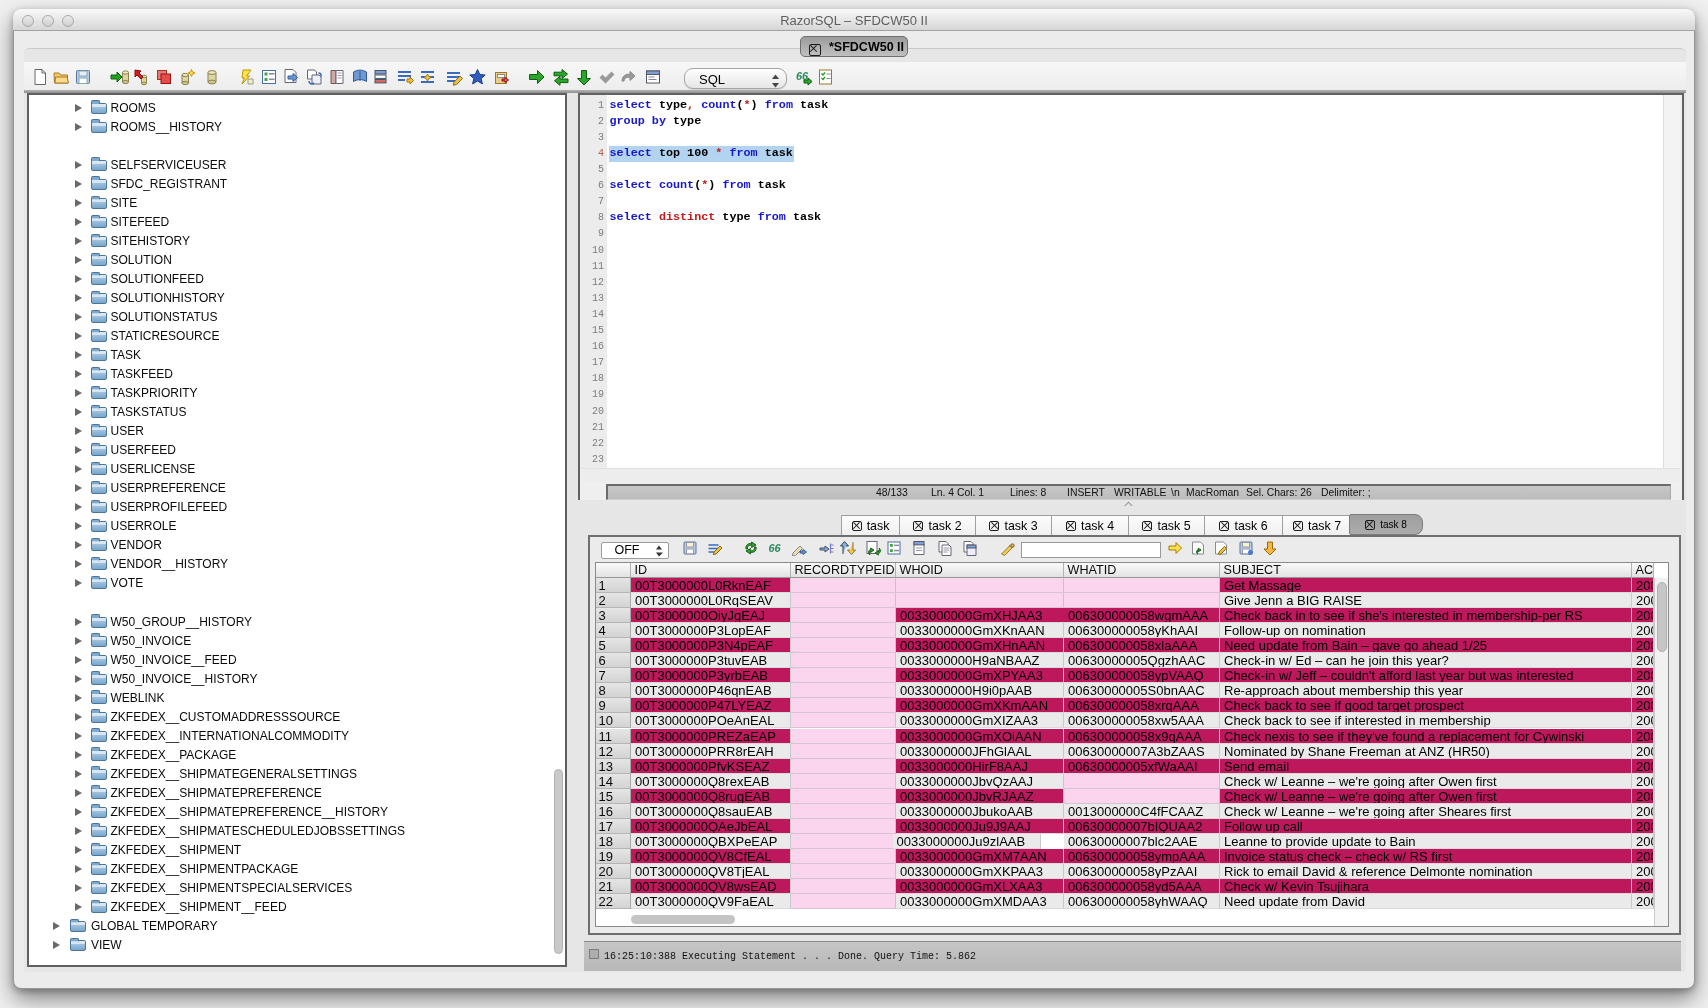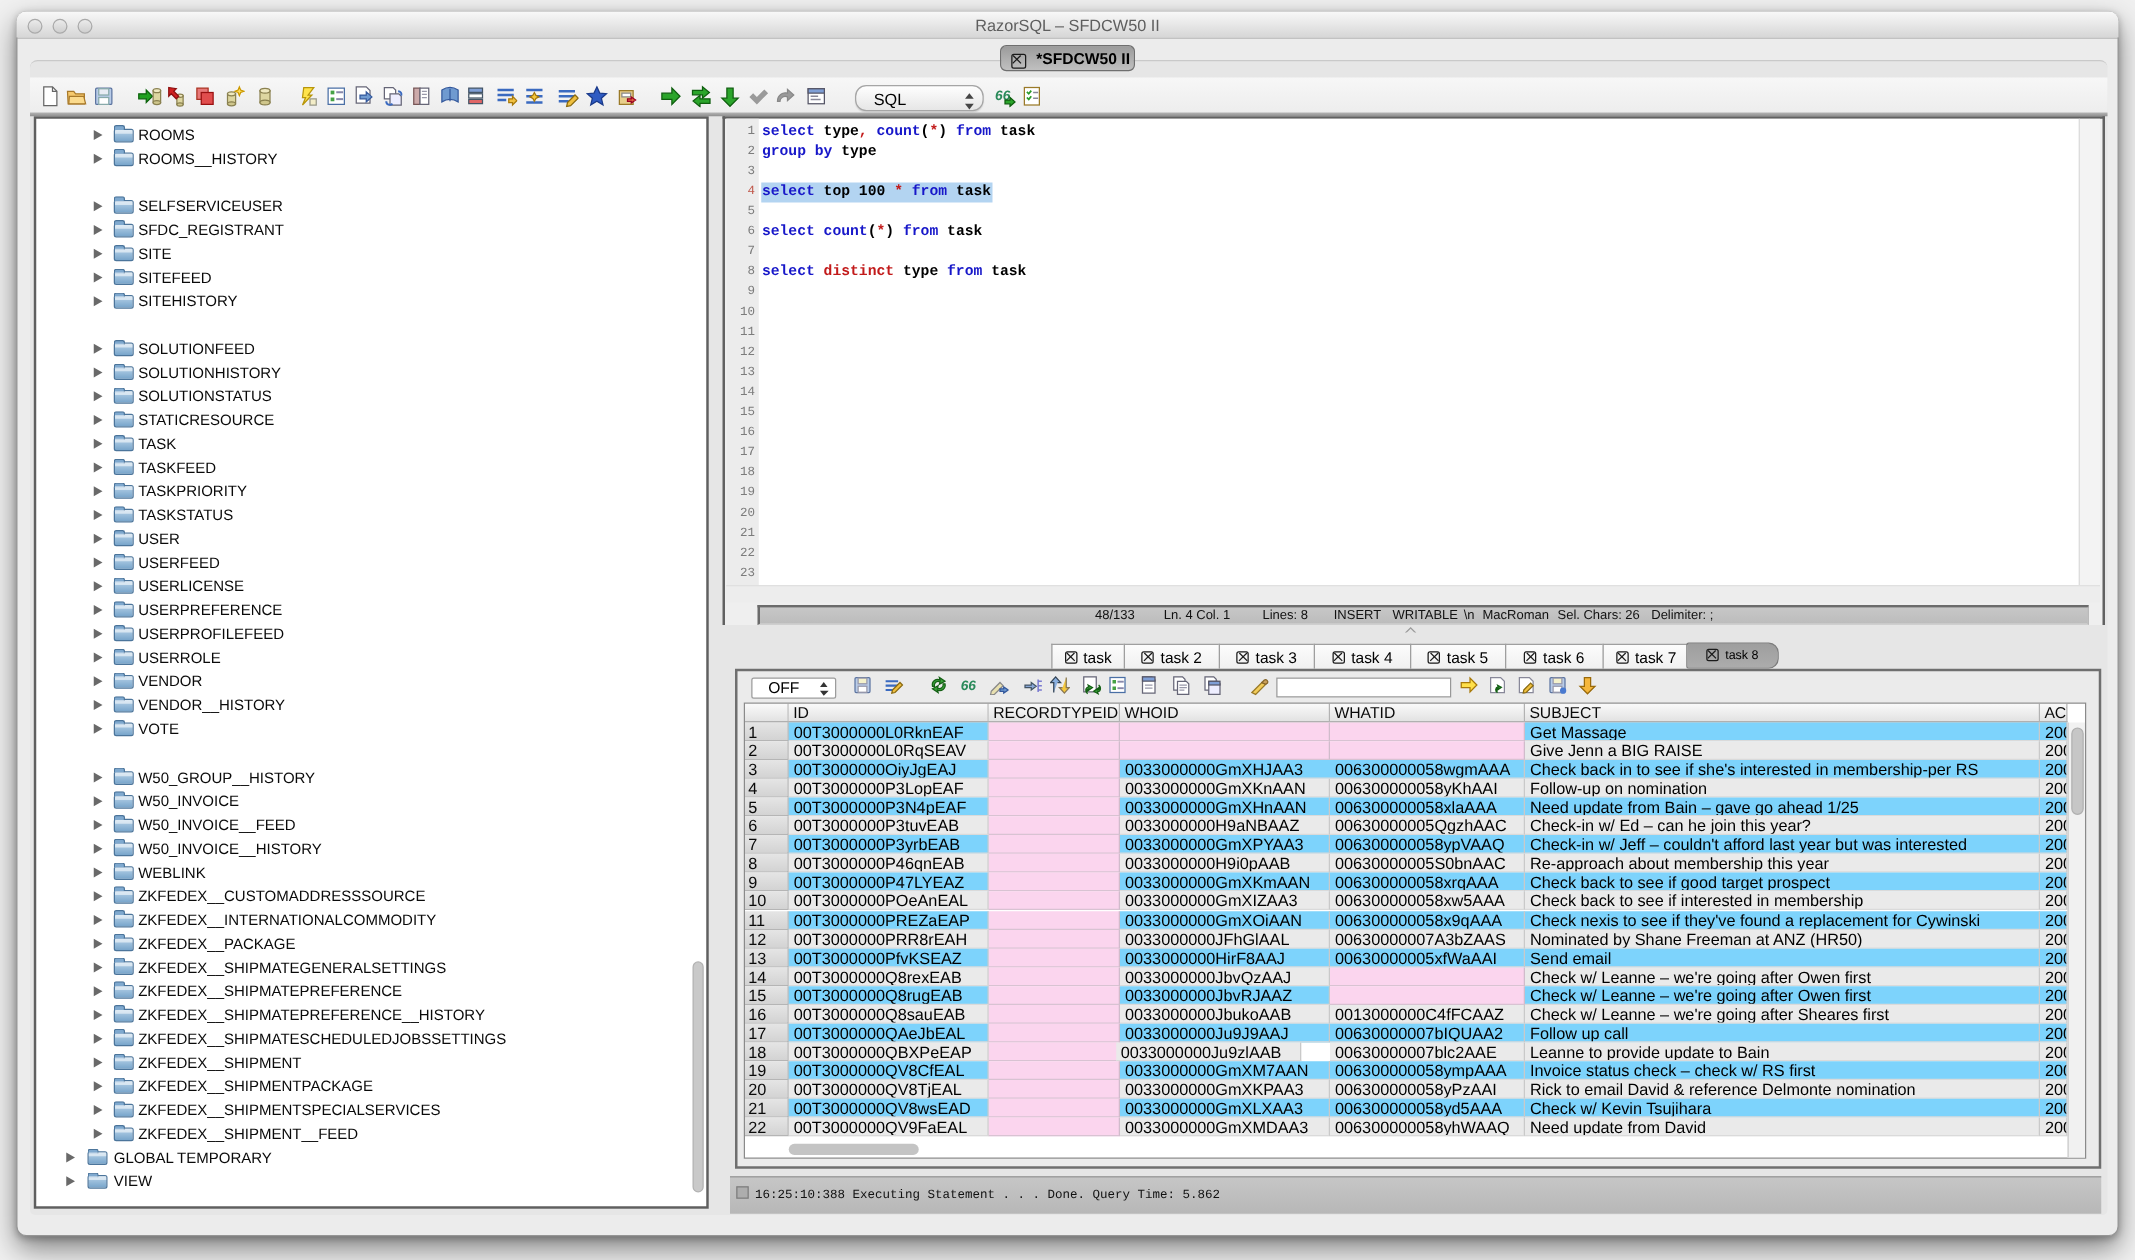--- a/index.html
+++ b/index.html
@@ -77,21 +77,21 @@
   background:#fff;border:1px solid #8a8a8a;overflow:hidden}
 .hc{position:absolute;top:0;height:15.5px;background:linear-gradient(#fafafa,#e2e2e2);
   border-right:1px solid #b2b2b2;border-bottom:1px solid #989898;font-size:12.6px;
   line-height:15px;padding-left:3.5px;color:#0a0a0a;white-space:nowrap;overflow:hidden}
 .rn{position:absolute;height:15.05px;background:linear-gradient(#e5e5e5,#d3d3d3);
   border-right:1px solid #a9a9a9;border-bottom:1px solid #b5b5b5;font-size:13px;
   line-height:15.6px;padding-left:3px;color:#0a0a0a}
 .dc{position:absolute;height:15.05px;border-right:1px solid #c9c9c9;
   border-bottom:1px solid #dadada;font-size:13px;line-height:15.6px;padding-left:4px;
   color:#000;white-space:nowrap;overflow:hidden}
-.w0{background:#7dd3fc}.w1{background:#eaeaea}.pk{background:#fbd5ee;border-bottom-color:#d8c3d2;border-right-color:#d0bccb}
+.w0{background:#be185d}.w1{background:#eaeaea}.pk{background:#fbd5ee;border-bottom-color:#d8c3d2;border-right-color:#d0bccb}
 #tvscroll{position:absolute;left:1058.5px;top:15.5px;width:15.5px;height:349.5px;
   background:#f1f1f1;border-left:1px solid #c9c9c9}
 #tvthumb{position:absolute;left:1061px;top:19.5px;width:10px;height:70px;
   background:#c6c6c6;border-radius:5px;border:1px solid #b0b0b0}
 #ththumb{position:absolute;left:35.5px;top:352px;width:104px;height:9px;
   background:#c4c4c4;border-radius:4.5px}
 #botbar{position:absolute;left:584px;top:941px;width:1097px;height:29.5px;
   background:linear-gradient(#c6c6c6,#b7b7b7);border-top:1px solid #8a8a8a}
 #botbar .sq{position:absolute;left:5px;top:7px;width:10px;height:10px;
   background:#adadad;border:1px solid #7e7e7e}
@@ -274,20 +274,25 @@
     </div>
 <div class="trow" style="top:117.9px">
       <span class="tri" style="left:46px;top:5px"></span>
       <span class="fold" style="left:62px"></span>
       <span class="abs" style="left:81.5px">SITEFEED</span>
     </div>
 <div class="trow" style="top:136.9px">
       <span class="tri" style="left:46px;top:5px"></span>
       <span class="fold" style="left:62px"></span>
       <span class="abs" style="left:81.5px">SITEHISTORY</span>
+    </div>
+<div class="trow" style="top:155.9px">
+      <span class="tri" style="left:46px;top:5px"></span>
+      <span class="fold" style="left:62px"></span>
+      <span class="abs" style="left:81.5px">SOLUTION</span>
     </div>
 <div class="trow" style="top:175.0px">
       <span class="tri" style="left:46px;top:5px"></span>
       <span class="fold" style="left:62px"></span>
       <span class="abs" style="left:81.5px">SOLUTIONFEED</span>
     </div>
 <div class="trow" style="top:194.0px">
       <span class="tri" style="left:46px;top:5px"></span>
       <span class="fold" style="left:62px"></span>
       <span class="abs" style="left:81.5px">SOLUTIONHISTORY</span>

